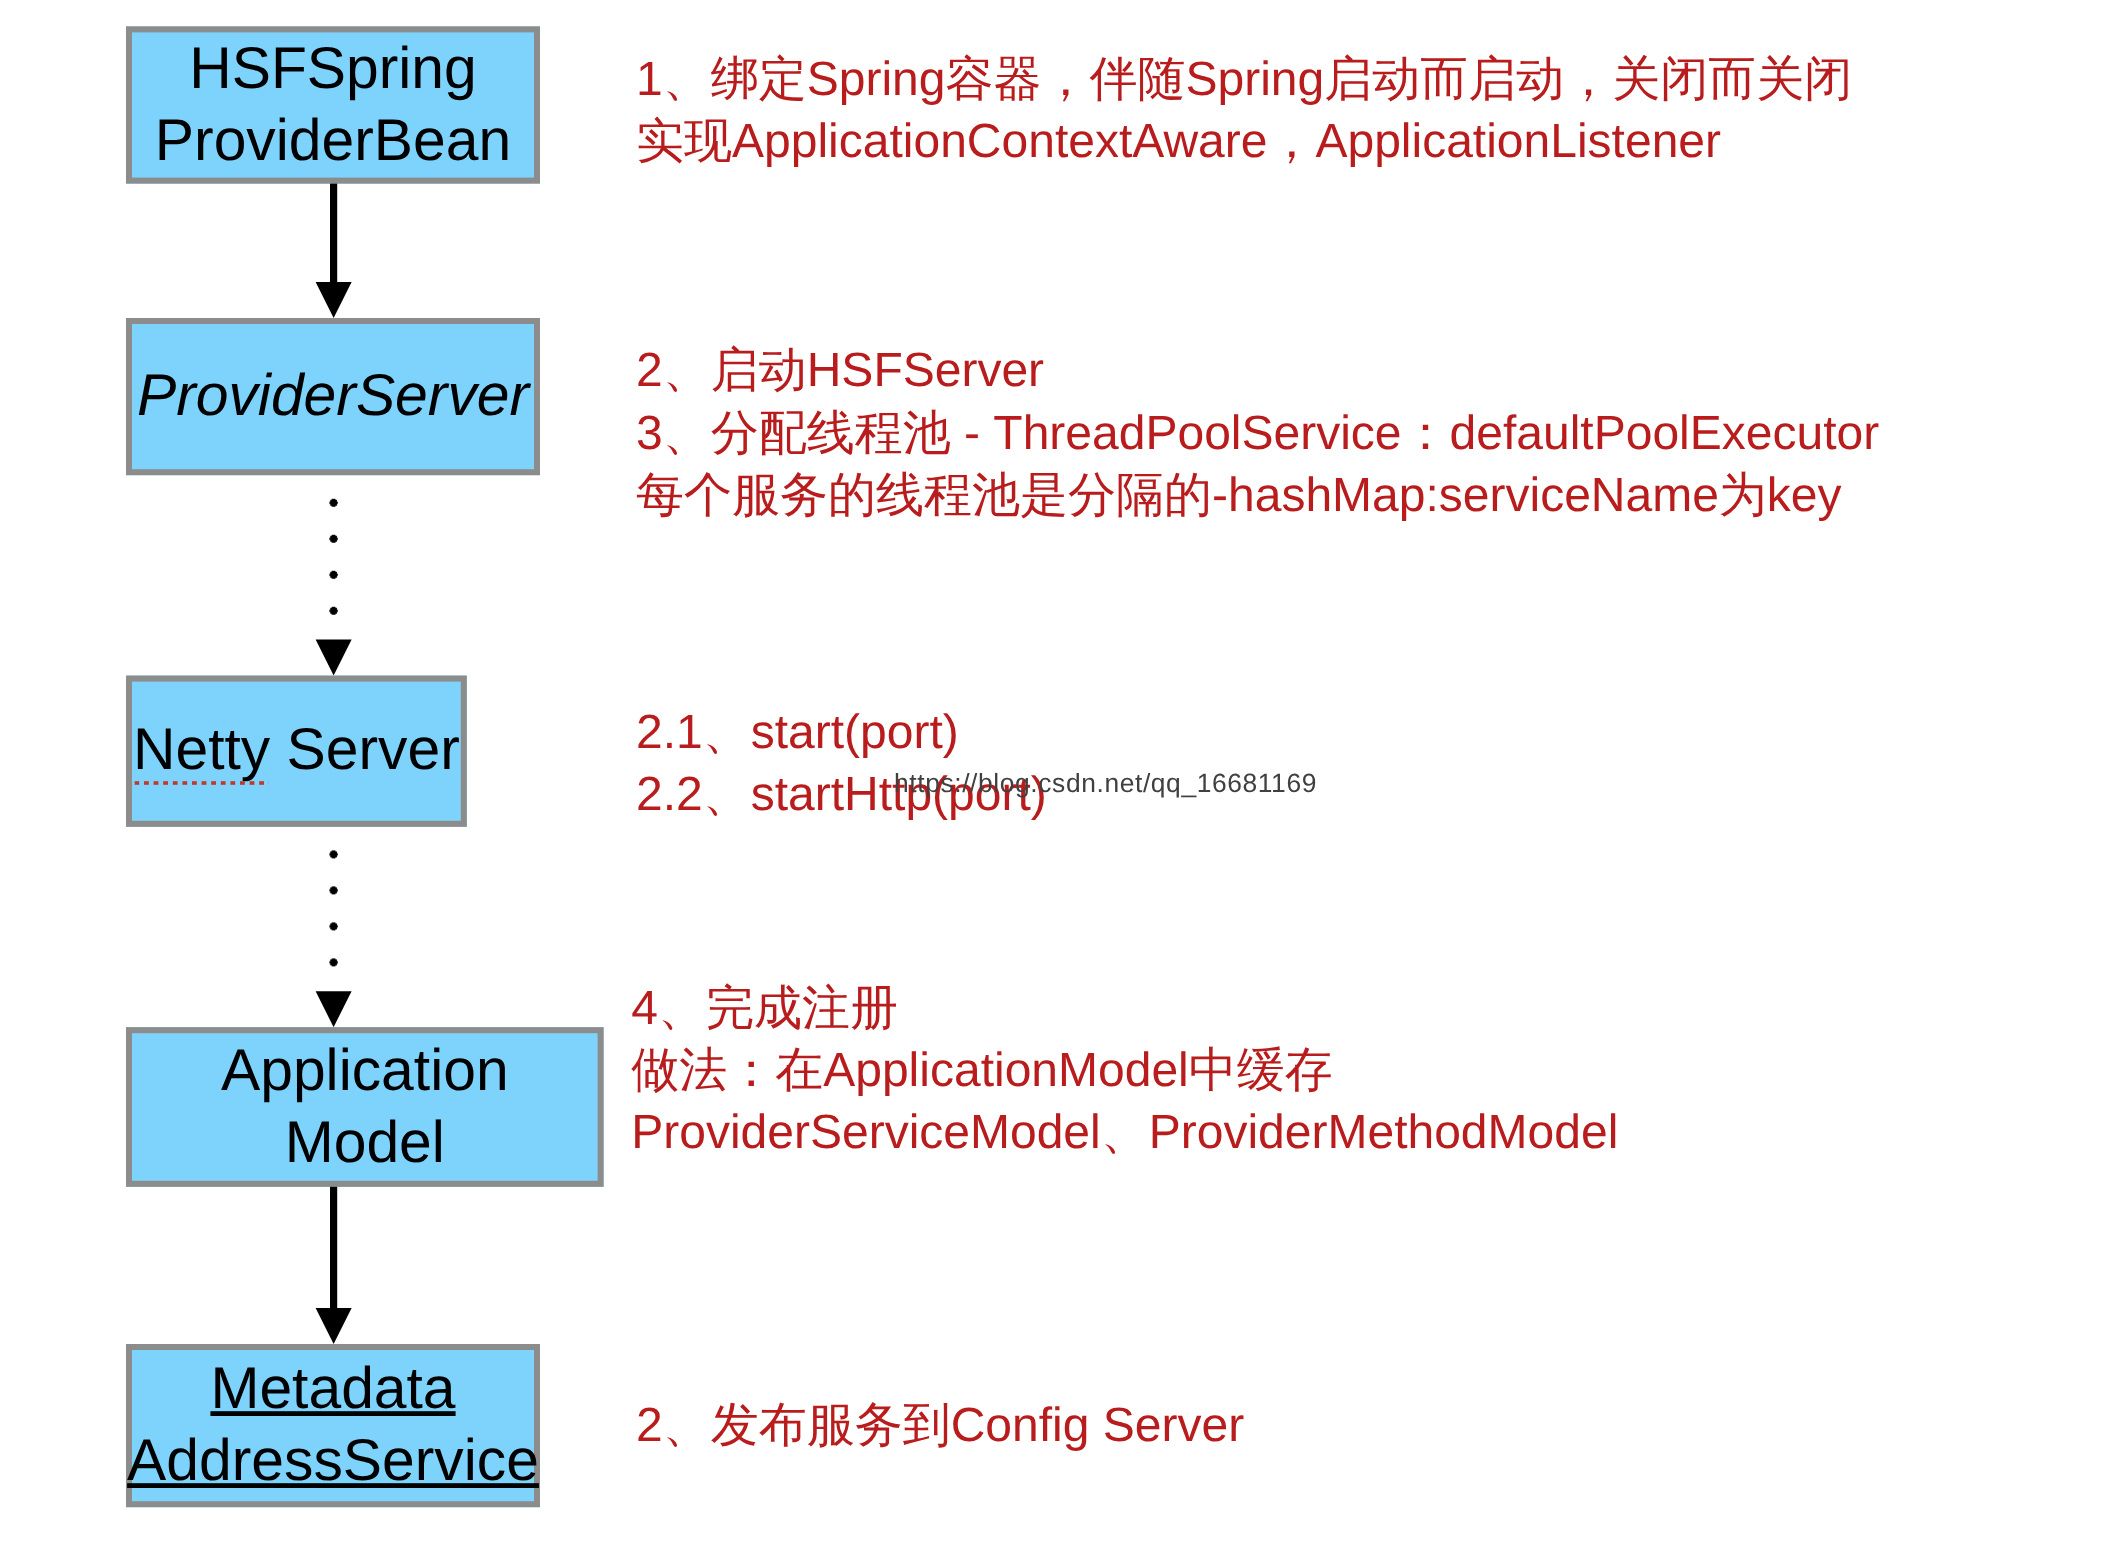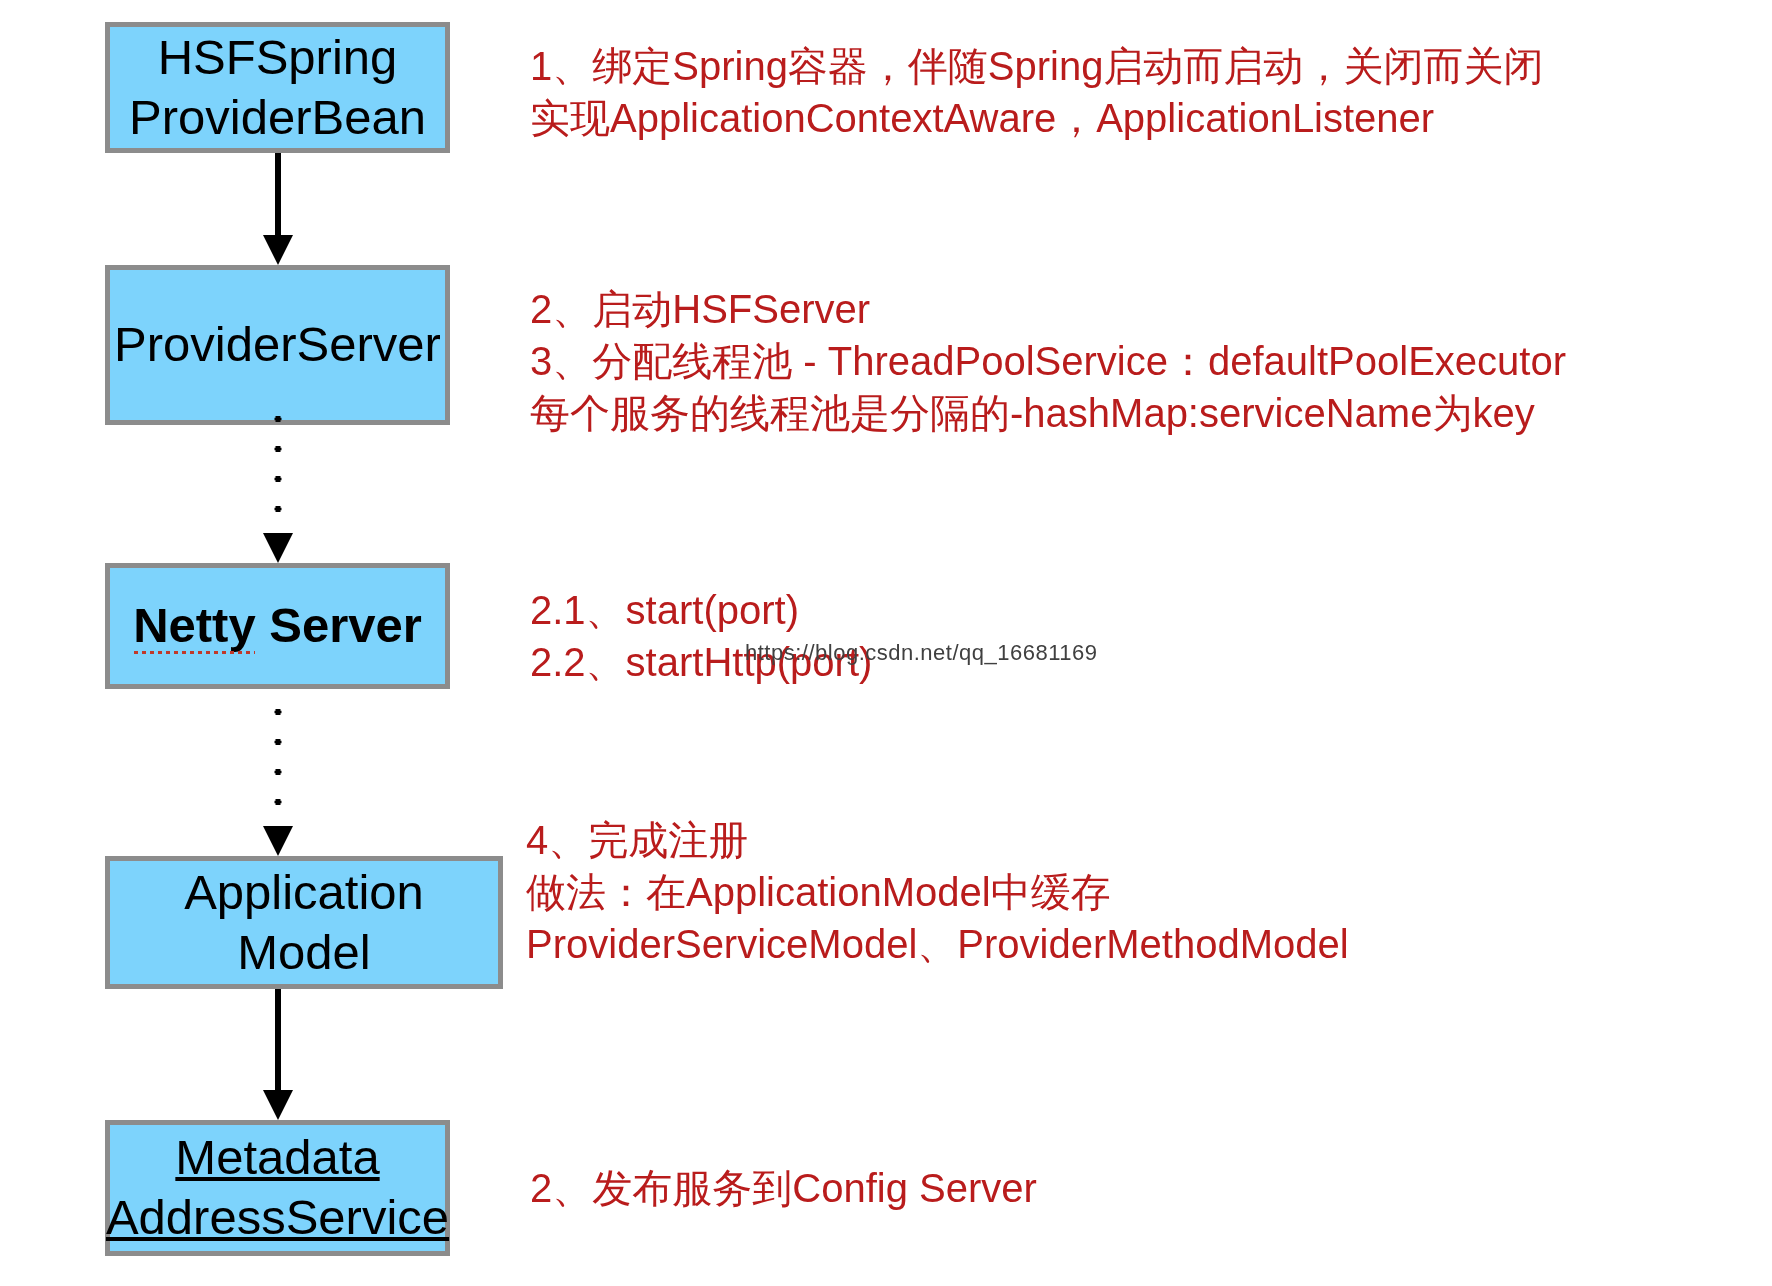--- a/index.html
+++ b/index.html
@@ -95,30 +95,30 @@
   <div class="node" style="left:105px;top:22px;width:345px;height:131px;">
     <span class="line">HSFSpring</span>
     <span class="line">ProviderBean</span>
   </div>
 
   <div class="arrow" style="left:243px;top:153px;width:70px;height:112px;">
     <div class="shaft-solid" style="height:84px;"></div>
     <div class="head"></div>
   </div>
 
-  <div class="node" style="left:105px;top:265px;width:345px;height:160px;">
+  <div class="node" style="left:105px;top:265px;width:345px;height:131px;font-style:italic;">
     <span class="line">ProviderServer</span>
   </div>
 
   <div class="arrow" style="left:243px;top:404px;width:70px;height:159px;">
     <div class="shaft-dotted" style="height:128px;"></div>
     <div class="head"></div>
   </div>
 
-  <div class="node" style="left:105px;top:563px;width:345px;height:126px;font-weight:bold;">
+  <div class="node" style="left:105px;top:563px;width:284px;height:126px;">
     <span class="line"><span class="spellerr">Netty</span> Server</span>
   </div>
 
   <div class="arrow" style="left:243px;top:697px;width:70px;height:159px;">
     <div class="shaft-dotted" style="height:128px;"></div>
     <div class="head"></div>
   </div>
 
   <div class="node" style="left:105px;top:856px;width:398px;height:133px;">
     <span class="line">Application</span>

